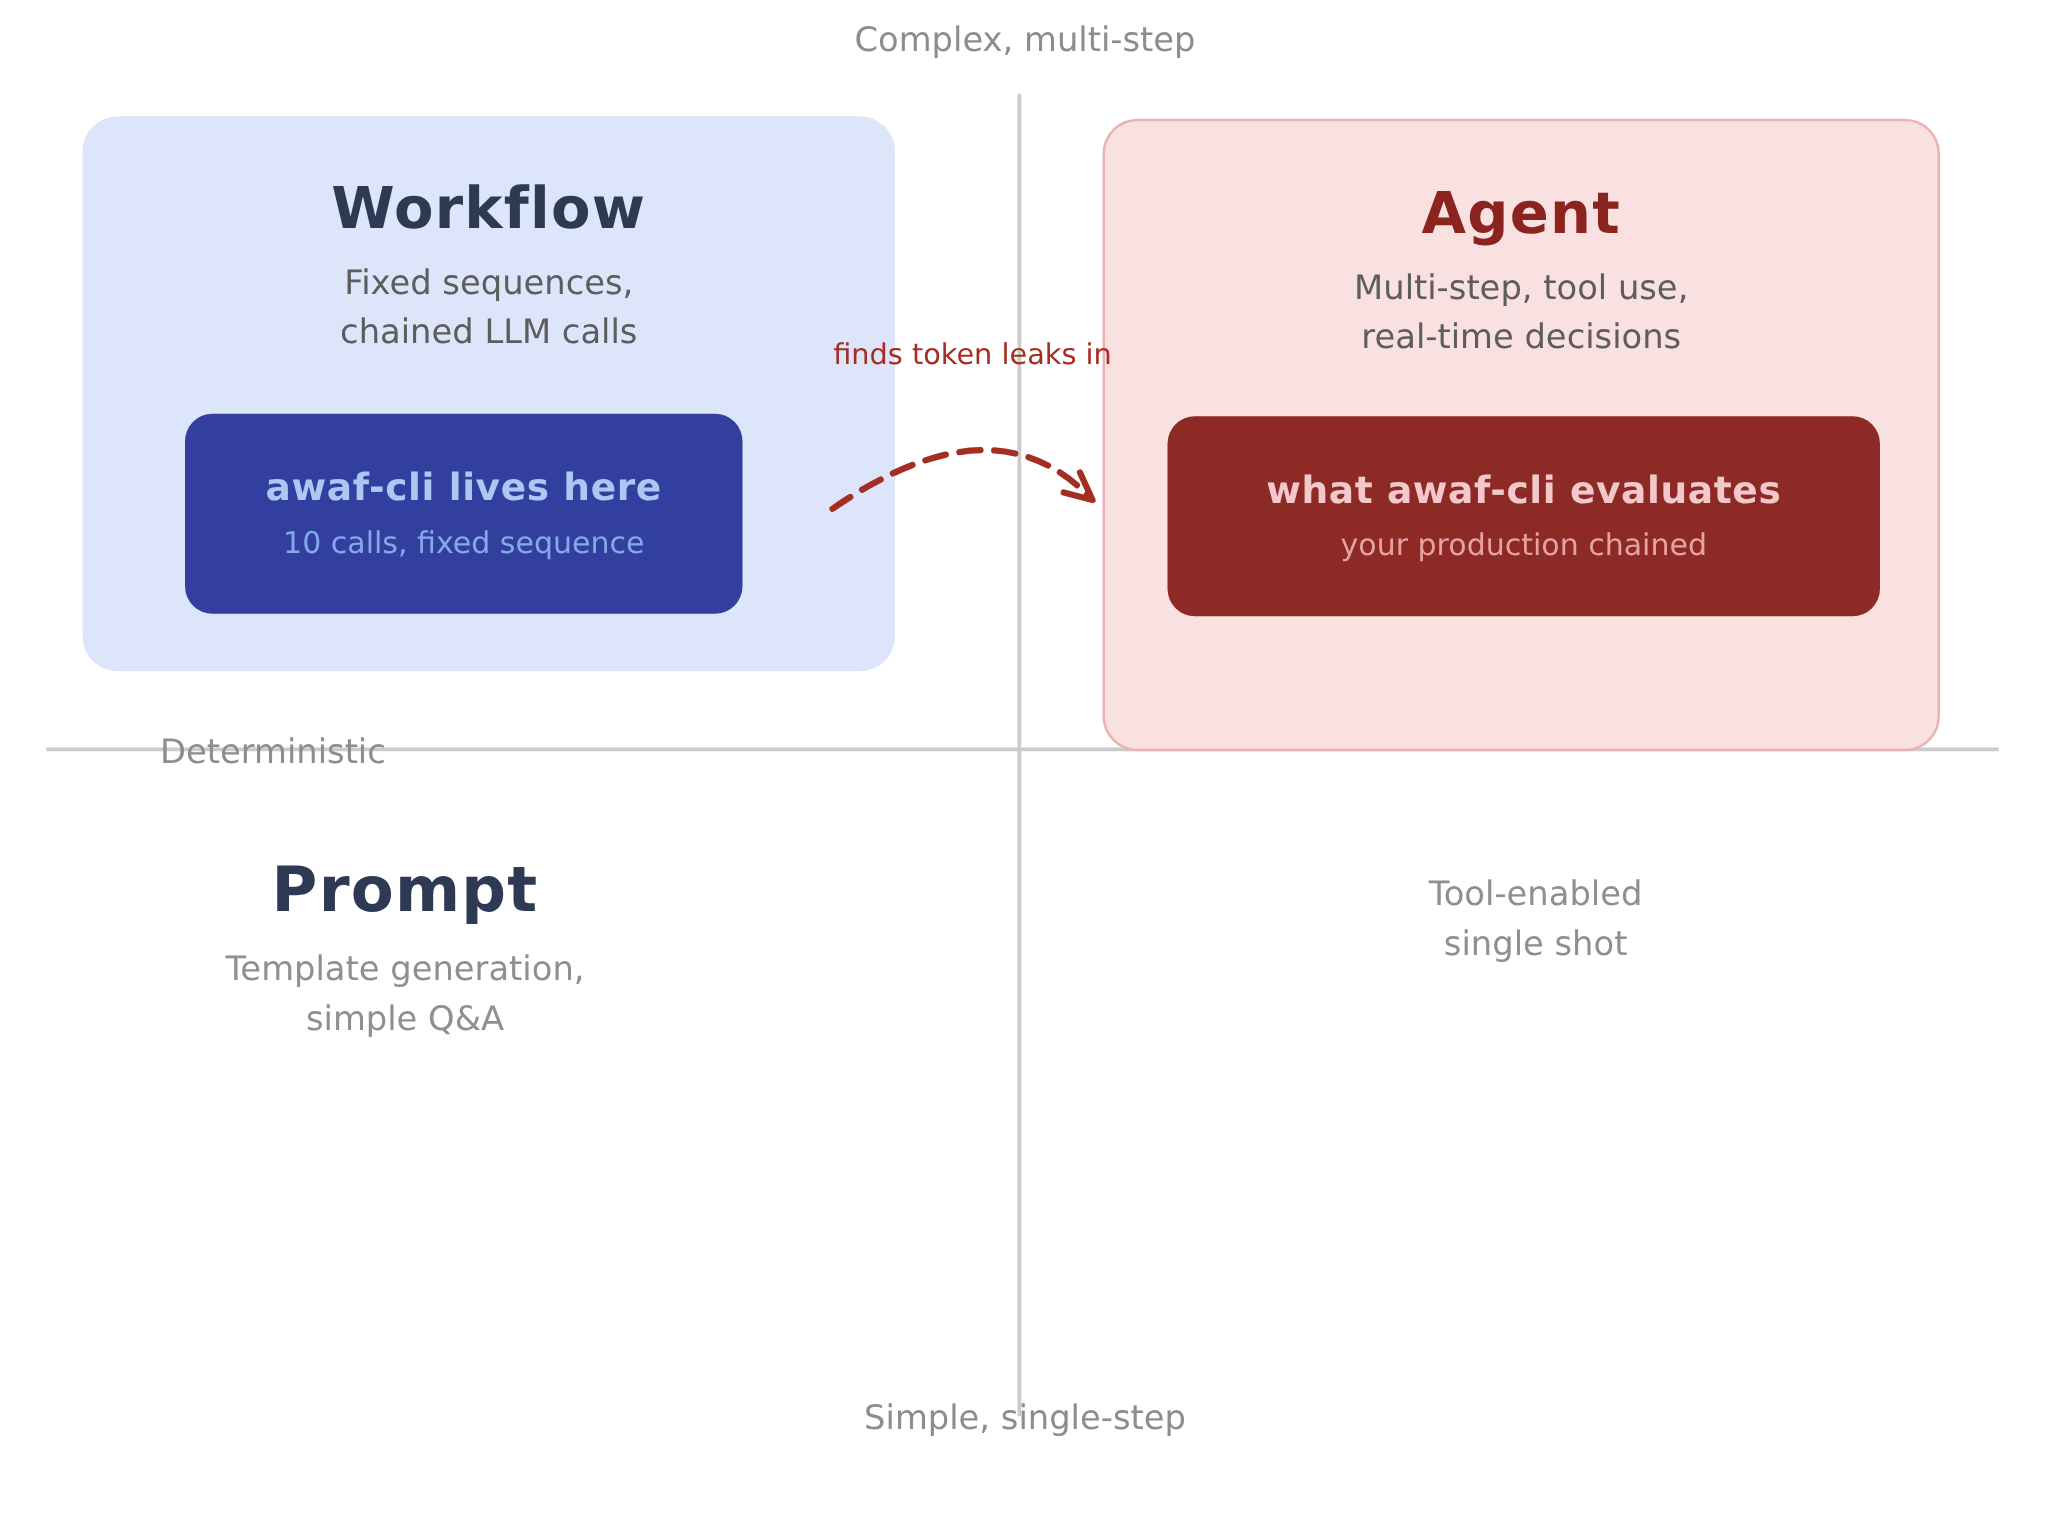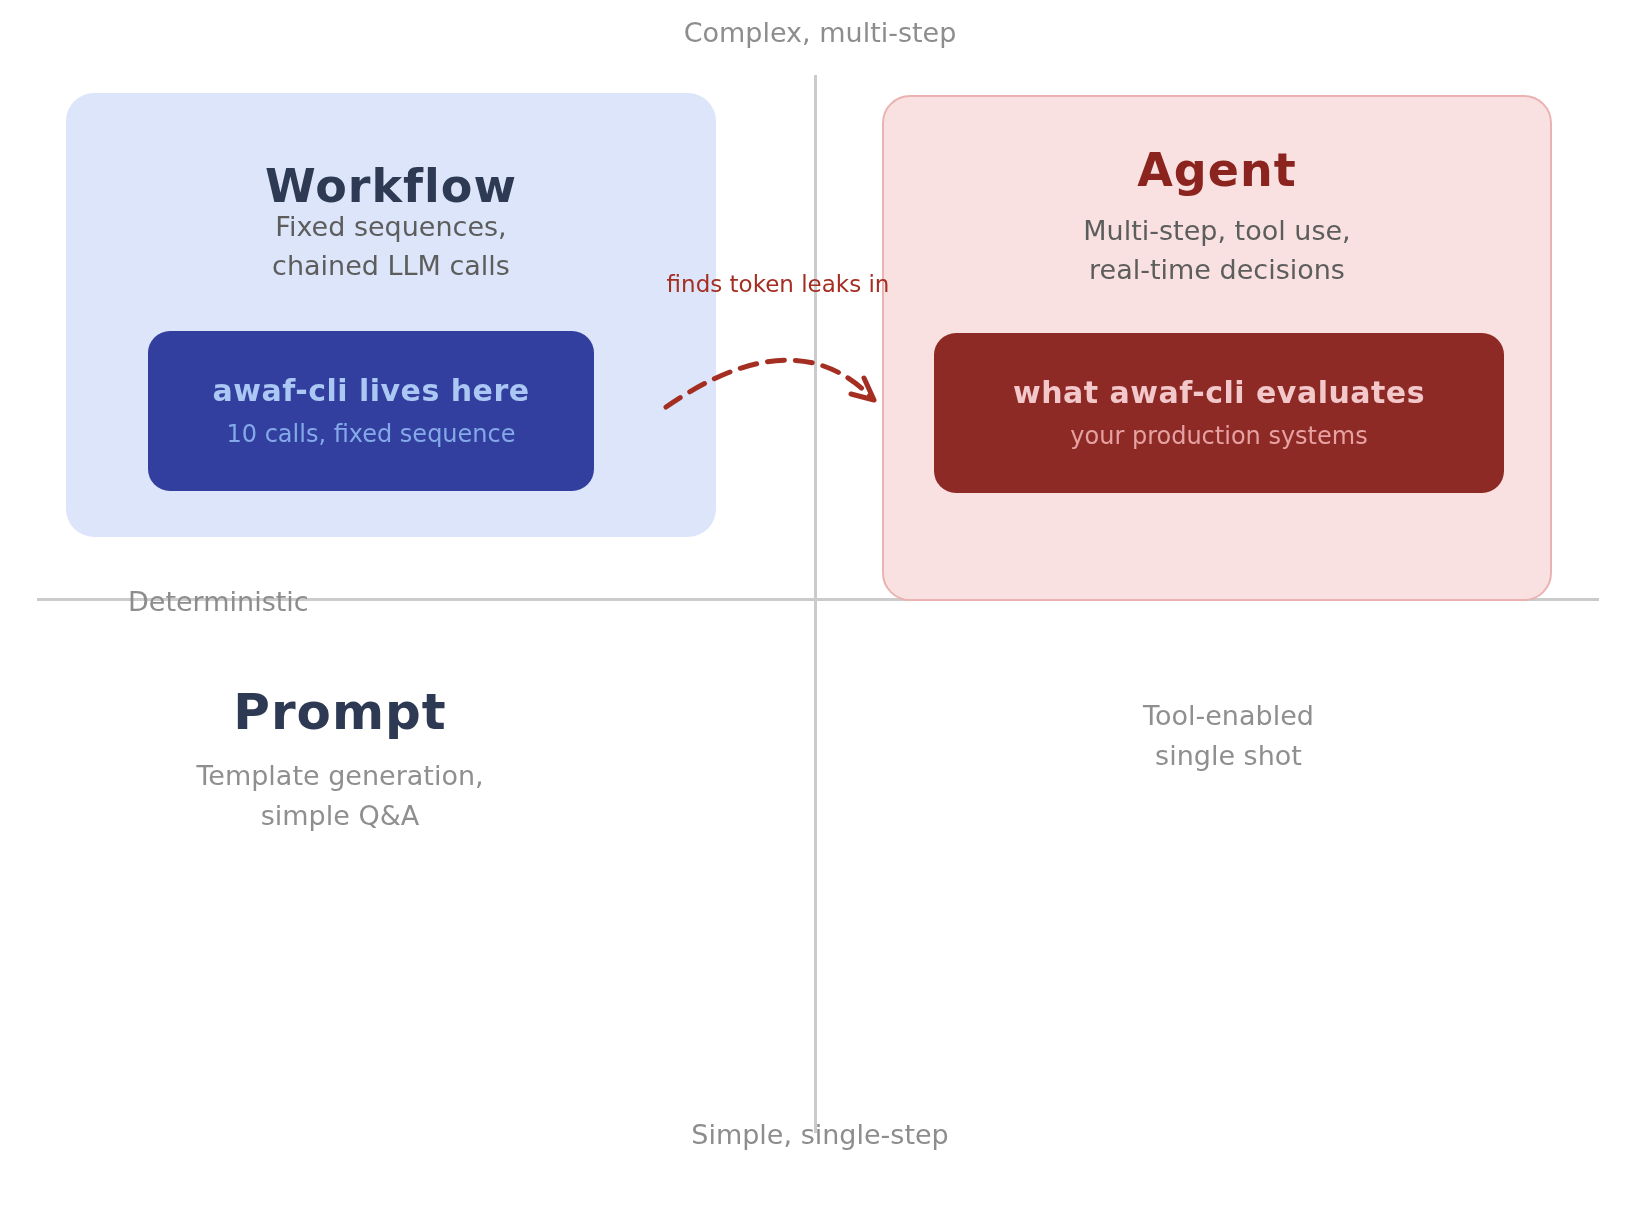--- a/index.html
+++ b/index.html
@@ -68,21 +68,21 @@
   }
   .qtitle {
     position: absolute;
     left: 0; right: 0; top: 46px;
     text-align: center;
     font-size: 46px;
     font-weight: 700;
     line-height: 54px;
     letter-spacing: 1px;
   }
-  .qtitle.blue { color: var(--heading, #2e3a54); margin-top: 20px; }
+  .qtitle.blue { color: var(--heading, #2e3a54); }
   .qtitle.red  { color: var(--agent-heading, #8b241f); }
   .qdesc {
     position: absolute;
     left: 0; right: 0; top: 114px;
     text-align: center;
     font-size: 27px;
     line-height: 39px;
     color: var(--top-description, #5d5d5d);
   }
 
@@ -152,21 +152,21 @@
     stroke-linecap: round;
     stroke-linejoin: round;
   }
 
   
   .bblock {
     position: absolute;
     top: 682px;
     text-align: center;
   }
-  .bblock.left-block  { left: 16px;     width: 648px; }
+  .bblock.left-block  { left: 0;     width: 648px; }
   .bblock.right-block { left: 817px; width: 823px; }
   .btitle {
     font-size: 50px;
     font-weight: 700;
     line-height: 60px;
     letter-spacing: 1px;
     color: var(--heading, #2e3a54);
   }
   .bdesc {
     margin-top: 14px;
@@ -201,21 +201,21 @@
   </div>
 
   <div class="qbox agent">
     <div class="qtitle red">Agent</div>
     <div class="qdesc">
       <div>Multi-step, tool use,</div>
       <div>real-time decisions</div>
     </div>
     <div class="card red-card">
       <div class="card-title">what awaf-cli evaluates</div>
-      <div class="card-sub">your production systems</div>
+      <div class="card-sub">your production chained</div>
     </div>
   </div>
 
   <div class="arrow-label">finds token leaks in</div>
   <svg class="arrow-svg" viewBox="0 0 1640 1230" xmlns="http://www.w3.org/2000/svg">
     <path class="arrow-curve" d="M 666 407 Q 795 318 872 398"></path>
     <path class="arrow-head" d="M 864 378 L 874 400 L 851 394"></path>
   </svg>
 
   <div class="bblock left-block">

